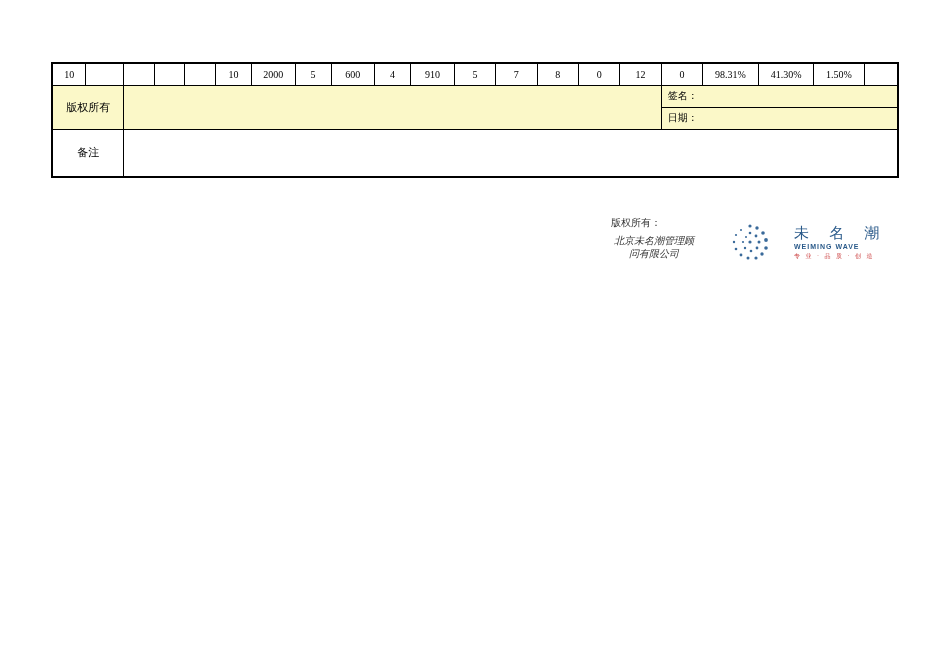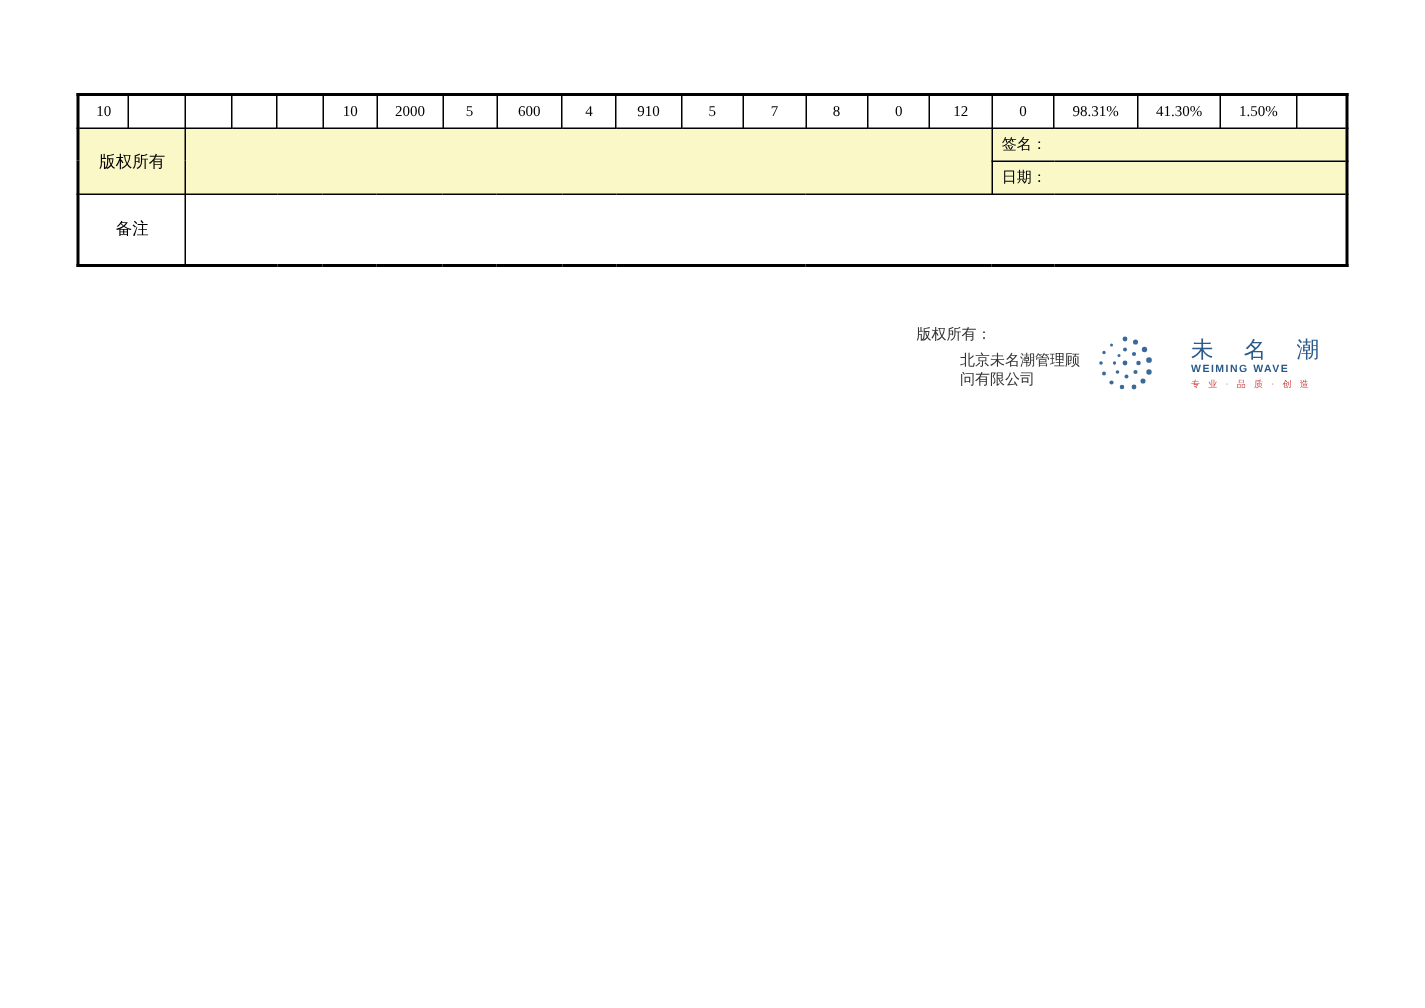--- a/index.html
+++ b/index.html
@@ -52,24 +52,25 @@
     }
     .copyright {
       position: absolute;
       top: 0;
       left: 568px;
       margin-left: 43px;
     }
     .company {
       position: absolute;
       top: 18px;
-      left: 640px;
+      left: 612px;
       width: 84px;
-      text-align: left;
+      text-align: center;
       line-height: 1.3;
+      font-style: italic;
     }
     .logo {
       position: absolute;
       top: 6px;
       left: 730px;
       display: flex;
       align-items: center;
       gap: 24px;
     }
     .logo-swirl {

